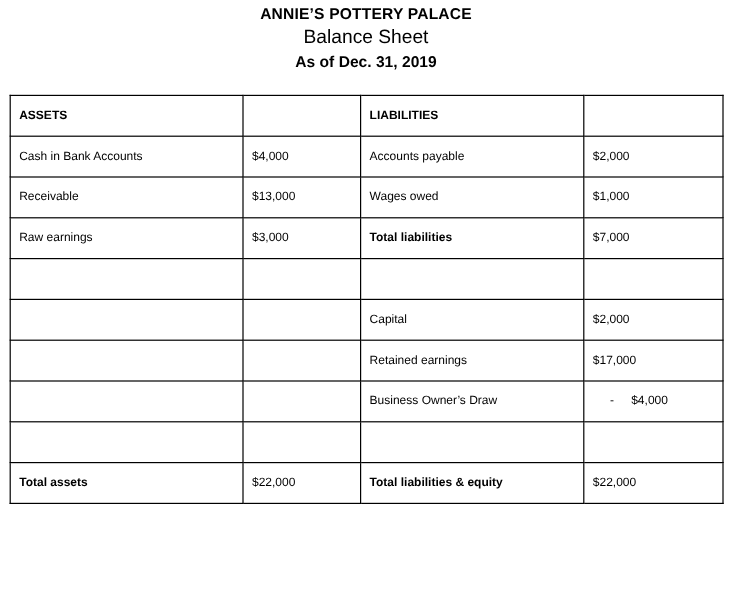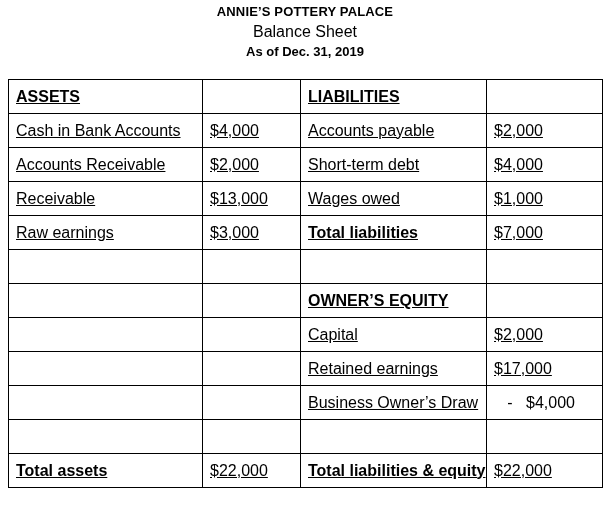--- a/index.html
+++ b/index.html
@@ -67,26 +67,25 @@
   table.balance-sheet col.c1 { width: 194px; }
   table.balance-sheet col.c2 { width: 98px;  }
   table.balance-sheet col.c3 { width: 186px; }
   table.balance-sheet col.c4 { width: 116px; }
 
   table.balance-sheet td {
     border: 1.5px solid #000000;
     height: 34px;
     box-sizing: border-box;
     padding: 0 7px;
-    font-size: 16px;
+    font-size: 10px;
     line-height: 14px;
     vertical-align: middle;
     white-space: nowrap;
     overflow: hidden;
-    text-decoration: underline;
   }
   table.balance-sheet td.bold {
     font-weight: bold;
   }
   table.balance-sheet td.empty {
     padding: 0;
   }
   
   .neg-amount {
     display: inline-block;
@@ -127,47 +126,35 @@
             <td class="bold">LIABILITIES</td>
             <td class=" empty"></td>
           </tr>
           <tr>
             <td>Cash in Bank Accounts</td>
             <td>$4,000</td>
             <td>Accounts payable</td>
             <td>$2,000</td>
           </tr>
           <tr>
-            <td>Accounts Receivable</td>
-            <td>$2,000</td>
-            <td>Short-term debt</td>
-            <td>$4,000</td>
-          </tr>
-          <tr>
             <td>Receivable</td>
             <td>$13,000</td>
             <td>Wages owed</td>
             <td>$1,000</td>
           </tr>
           <tr>
             <td>Raw earnings</td>
             <td>$3,000</td>
             <td class="bold">Total liabilities</td>
             <td>$7,000</td>
           </tr>
           <tr>
             <td class=" empty"></td>
             <td class=" empty"></td>
             <td class=" empty"></td>
-            <td class=" empty"></td>
-          </tr>
-          <tr>
-            <td class=" empty"></td>
-            <td class=" empty"></td>
-            <td class="bold">OWNER’S EQUITY</td>
             <td class=" empty"></td>
           </tr>
           <tr>
             <td class=" empty"></td>
             <td class=" empty"></td>
             <td>Capital</td>
             <td>$2,000</td>
           </tr>
           <tr>
             <td class=" empty"></td>

